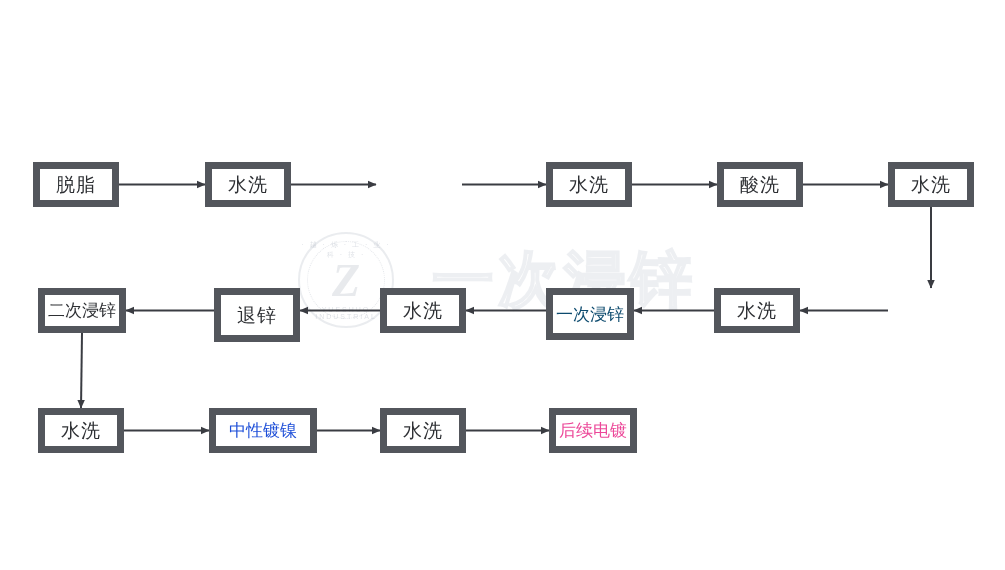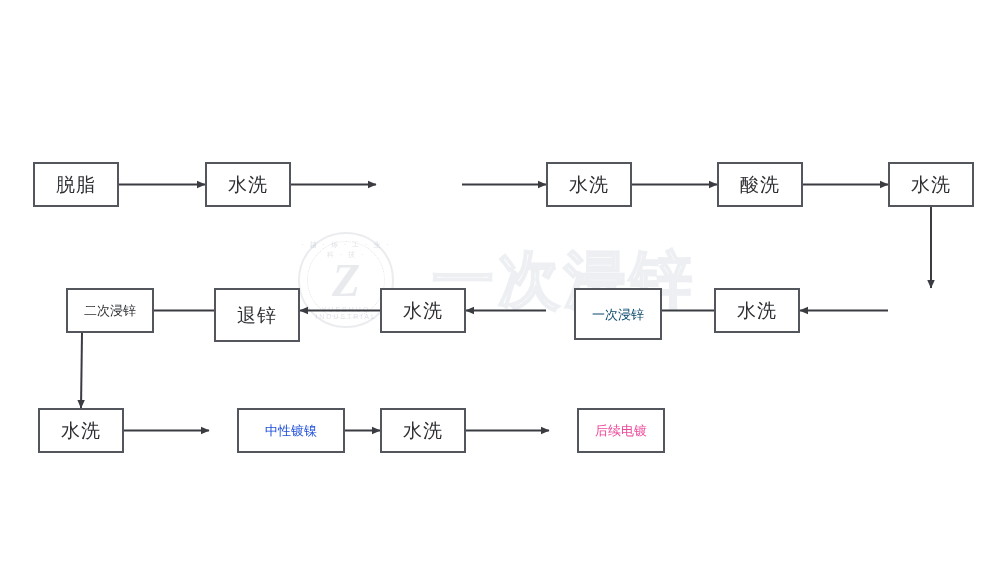--- a/index.html
+++ b/index.html
@@ -106,36 +106,35 @@
     left: 0;
     top: 0;
     width: 1005px;
     height: 570px;
     z-index: 3;
   }
   .node {
     position: absolute;
     box-sizing: border-box;
     background: #ffffff;
-    border: 2px solid #0f766e;
+    border: 7px solid #0f766e;
     display: flex;
     align-items: center;
     justify-content: center;
     color: #2e3034;
     font-size: 19px;
     letter-spacing: 1px;
     line-height: 1;
     white-space: nowrap;
     overflow: hidden;
     font-family: "DejaVu Sans", "Liberation Sans", sans-serif;
   }
   .node.wide-label {
-    font-size: 13px;
+    font-size: 17px;
     letter-spacing: 0px;
-    margin-left: 28px;
   }
 </style>
 </head>
 <body>
 
 <div id="canvas">
 
   <div id="watermark">
     <div class="wm-seal">
       <div class="wm-seal-arc">· 越 · 烁 · 工 · 业 · 科 · 技 ·</div>

